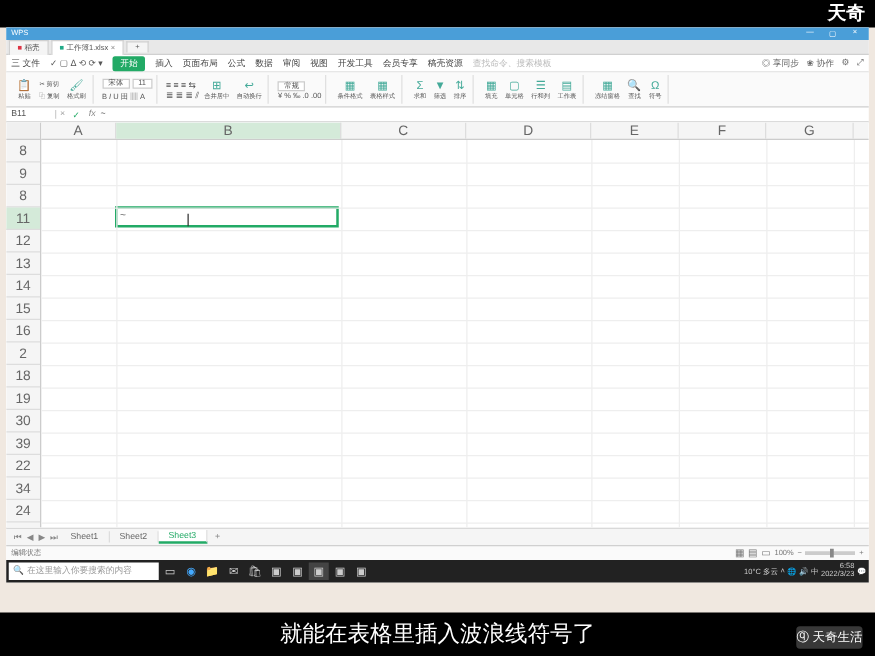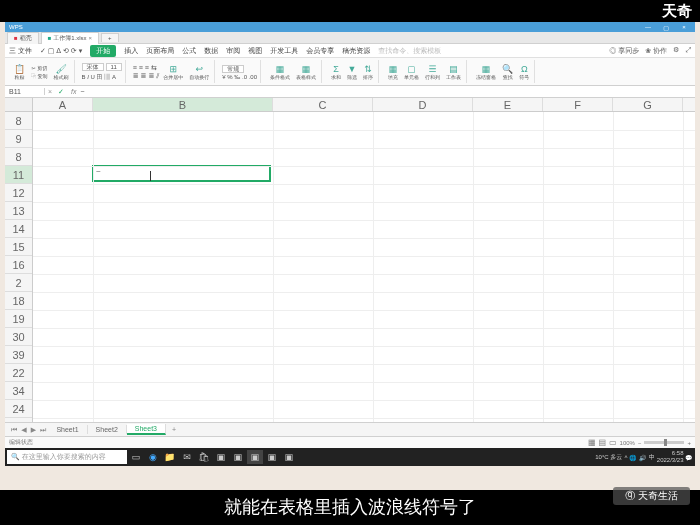--- a/index.html
+++ b/index.html
@@ -1,19 +1,19 @@
 <!DOCTYPE html>
 <html><head>
 <meta charset="utf-8">
 <style>
 * { margin: 0; padding: 0; box-sizing: border-box; }
 body { width: 700px; height: 525px; font-family: "Microsoft YaHei", Arial, sans-serif; background: #f0e8e0; position: relative; overflow: hidden; }
 .black-top { position: absolute; top: 0; left: 0; width: 700px; height: 22px; background: #000; color: #fff; font-size: 15px; font-weight: bold; text-align: right; padding-right: 8px; line-height: 22px; }
 .black-bottom { position: absolute; bottom: 0; left: 0; width: 700px; height: 35px; background: #000; color: #fff; font-size: 18px; text-align: center; line-height: 35px; }
-.wm { position: absolute; bottom: 20px; right: 10px; font-size: 10px; color: #fff; background: rgba(80,80,80,0.7); padding: 2px 12px; border-radius: 3px; }
+.wm { position: absolute; bottom: 6px; right: 10px; font-size: 10px; color: #fff; background: rgba(80,80,80,0.7); padding: 2px 0; border-radius: 3px; }
 .wm::before { content: "ⓠ "; }
 
 .app { position: absolute; top: 22px; left: 5px; width: 690px; height: 444px; background: #fff; display: flex; flex-direction: column; font-size: 7px; color: #555; }
 
 .titlebar { height: 10px; background: #4a9ed8; display: flex; align-items: center; padding: 0 4px; color: #fff; font-size: 6px; }
 .titlebar .right { margin-left: auto; display: flex; gap: 4px; }
 .titlebar .winbtn { width: 14px; text-align: center; }
 
 .doc-tabs { height: 12px; background: #e8e8e8; border-bottom: 1px solid #d0d0d0; display: flex; align-items: center; padding: 0 2px; gap: 2px; }
 .doc-tabs .tab { padding: 1px 6px; background: #f5f5f5; border: 1px solid #d0d0d0; border-bottom: none; font-size: 6px; }

